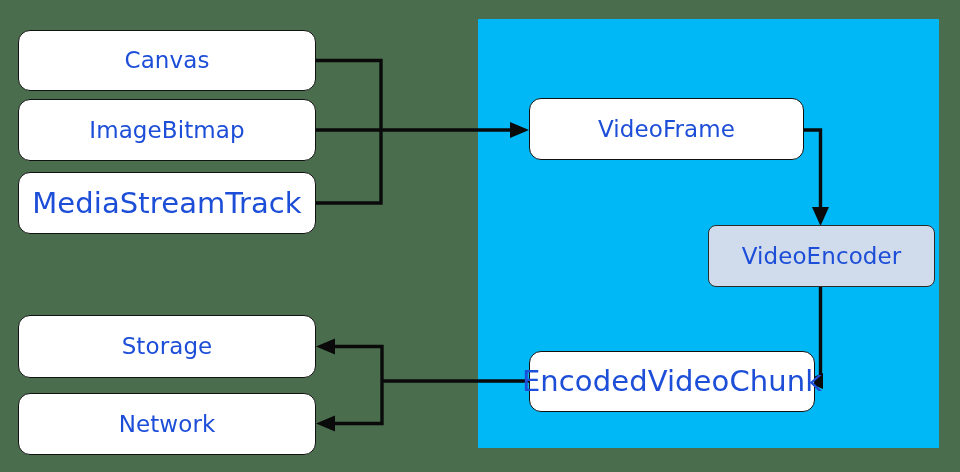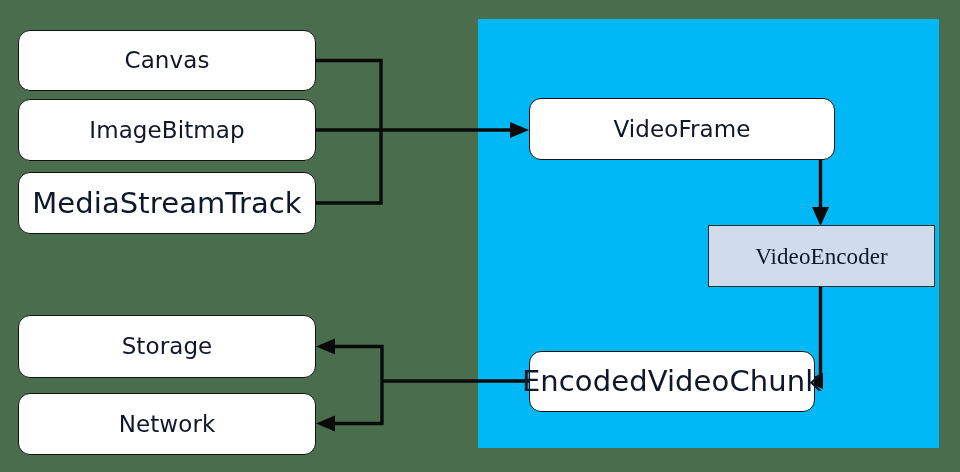--- a/index.html
+++ b/index.html
@@ -25,33 +25,32 @@
   }
   .node {
     position: absolute;
     box-sizing: border-box;
     display: flex;
     align-items: center;
     justify-content: center;
     background: #ffffff;
     border: 1.6px solid #111111;
     border-radius: 12px;
-    color: #0f172a;
+    color: #1d4ed8;
     font-size: 23px;
     line-height: 1;
     letter-spacing: 0.1px;
     white-space: nowrap;
     z-index: 3;
   }
   .node.small { font-size: 29px; }
   .node.square {
-    border-radius: 0;
+    border-radius: 8px;
     background: #d0dceb;
     border: 1.4px solid #2b2b2b;
-    font-family: Liberation Serif, serif;
   }
   svg#wires {
     position: absolute;
     left: 0;
     top: 0;
     width: 960px;
     height: 472px;
     z-index: 2;
     overflow: visible;
   }
@@ -109,21 +108,21 @@
   </div>
 
   <div class="node" style="left:18px; top:315px; width:298px; height:63px;">
     <span>Storage</span>
   </div>
 
   <div class="node" style="left:18px; top:393px; width:298px; height:62px;">
     <span>Network</span>
   </div>
 
-  <div class="node" style="left:529px; top:98px; width:306px; height:62px;">
+  <div class="node" style="left:529px; top:98px; width:275px; height:62px;">
     <span>VideoFrame</span>
   </div>
 
   <div class="node square" style="left:708px; top:225px; width:227px; height:62px;">
     <span>VideoEncoder</span>
   </div>
 
   <div class="node small" style="left:529px; top:351px; width:286px; height:61px;">
     <span>EncodedVideoChunk</span>
   </div>

